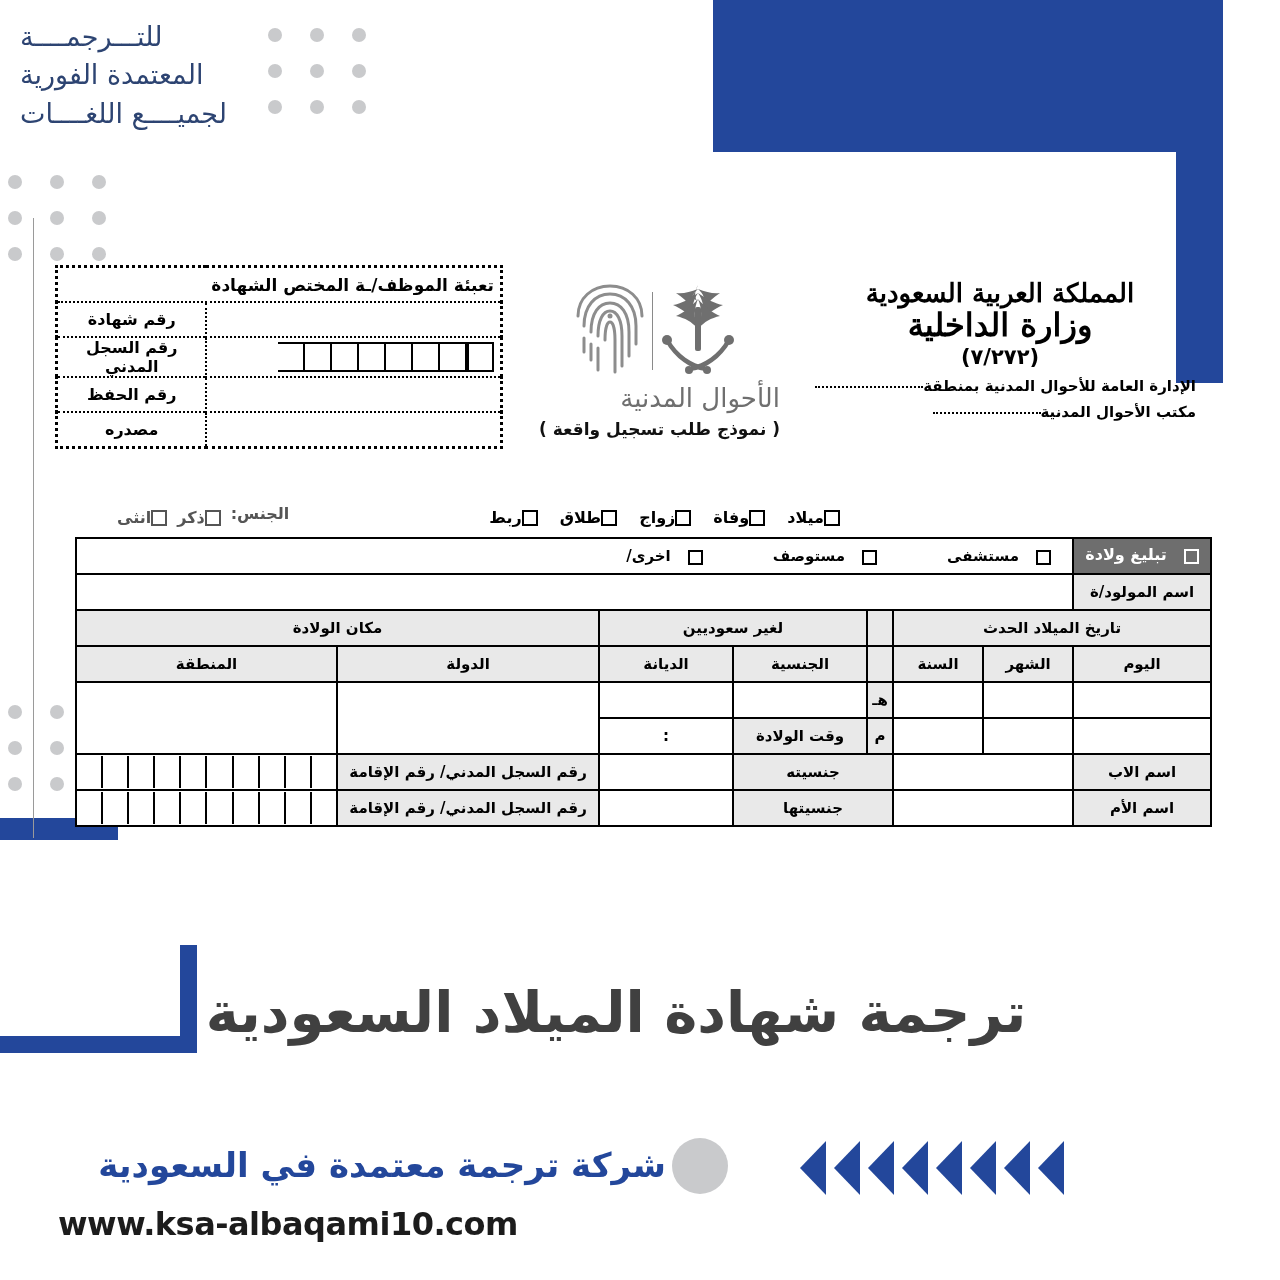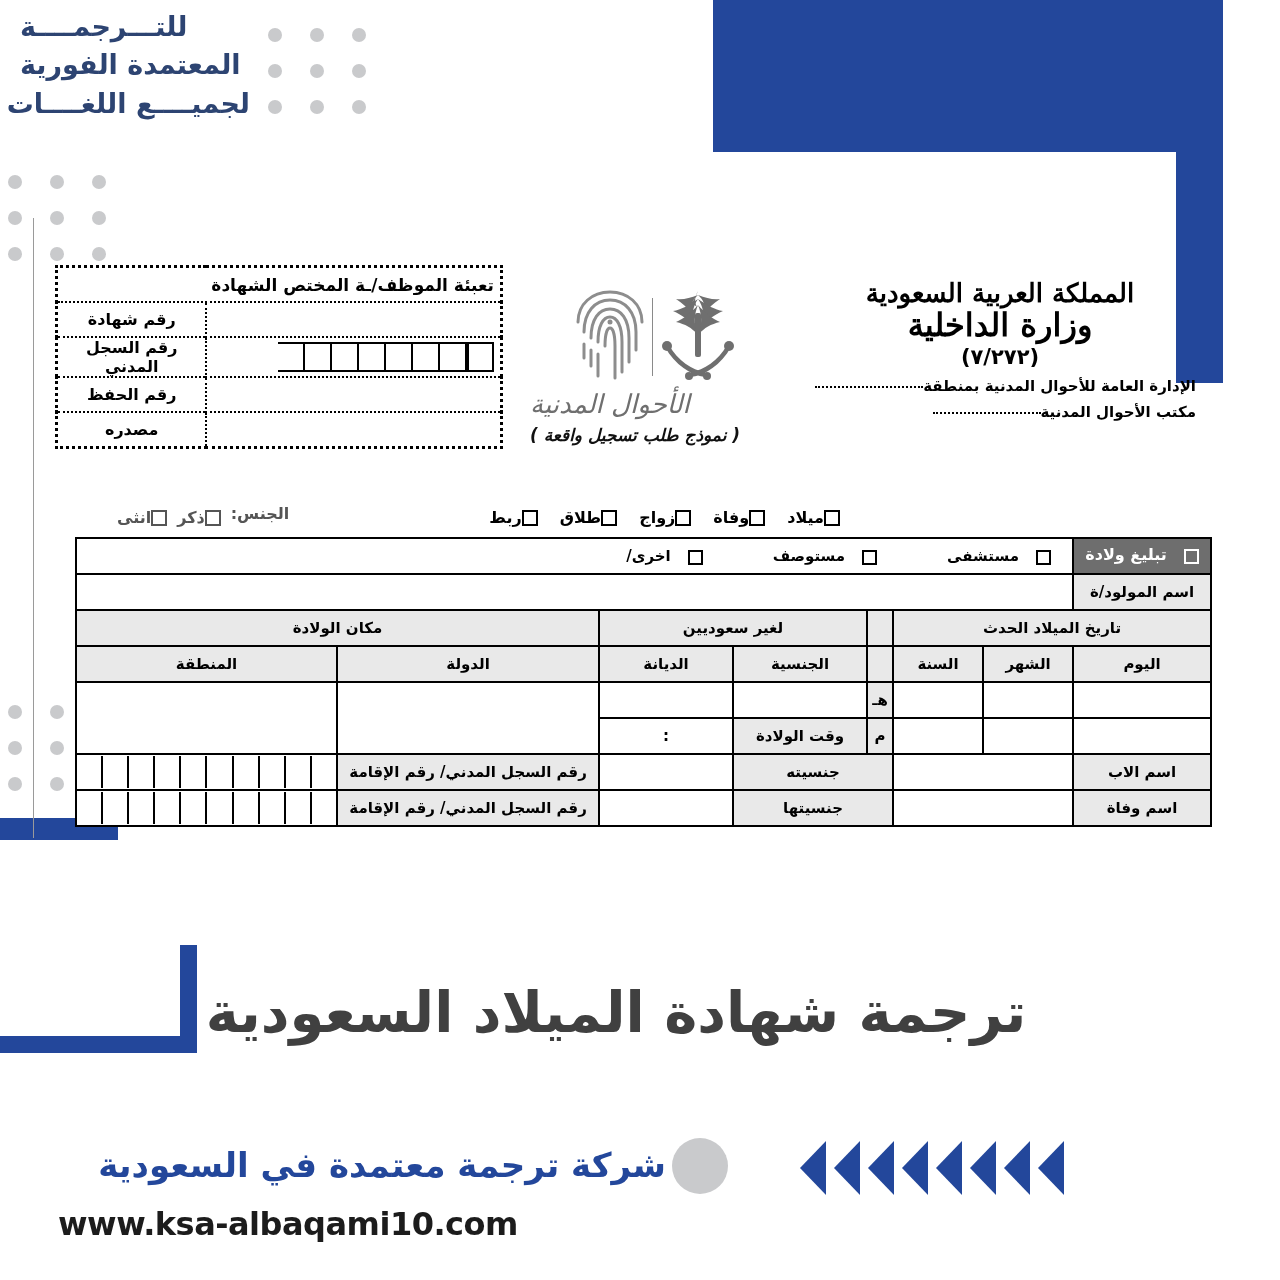--- a/index.html
+++ b/index.html
@@ -79,27 +79,27 @@
   .thin-vline {
     position: absolute;
     left: 33px; top: 218px;
     width: 1px; height: 620px;
     background: #9a9a9a;
   }
 
   
   .tagline {
     position: absolute;
-    left: 20px; top: 8px;
+    left: 20px; top: 18px;
     width: 230px;
     text-align: left;
     color: #2d4472;
     font-size: 27px;
     line-height: 1.42;
-    font-weight: 700;
+    font-weight: 400;
     letter-spacing: 0.5px;
   }
   .tagline div { white-space: nowrap; }
 
   
   .doc {
     position: absolute;
     left: 55px; top: 265px;
     width: 1155px; height: 600px;
     color: #000;
@@ -144,24 +144,23 @@
     width: 27px; height: 30px;
     border: 2px solid #000;
     border-left: none;
     box-sizing: border-box;
   }
   .boxrow i:first-child { border-left: 2px solid #000; }
 
   
   .logo-block {
     position: absolute;
-    left: 475px; top: 22px;
+    left: 475px; top: 16px;
     width: 250px;
-    text-align: left;
-    font-style: italic;
+    text-align: right;
   }
   .logo-marks {
     display: flex;
     align-items: center;
     justify-content: center;
     gap: 6px;
     height: 100px;
   }
   .logo-sep { width: 1px; height: 78px; background: #8a8a8a; }
   .logo-name {
@@ -619,21 +618,21 @@
             <i></i>
                 <i></i>
                 <i></i>
                 <i></i>
                 <i></i>
           </span>
         </td>
       </tr>
 
       <tr>
-        <td class="hdr">اسم وفاة</td>
+        <td class="hdr">اسم الأم</td>
         <td class="blank" colspan="2"></td>
         <td class="hdr" colspan="2">جنسيتها</td>
         <td class="blank"></td>
         <td class="hdr">رقم السجل المدني/ رقم الإقامة</td>
         <td class="blank" style="padding:0">
           <span class="digits">
             <i></i>
                 <i></i>
                 <i></i>
                 <i></i>

